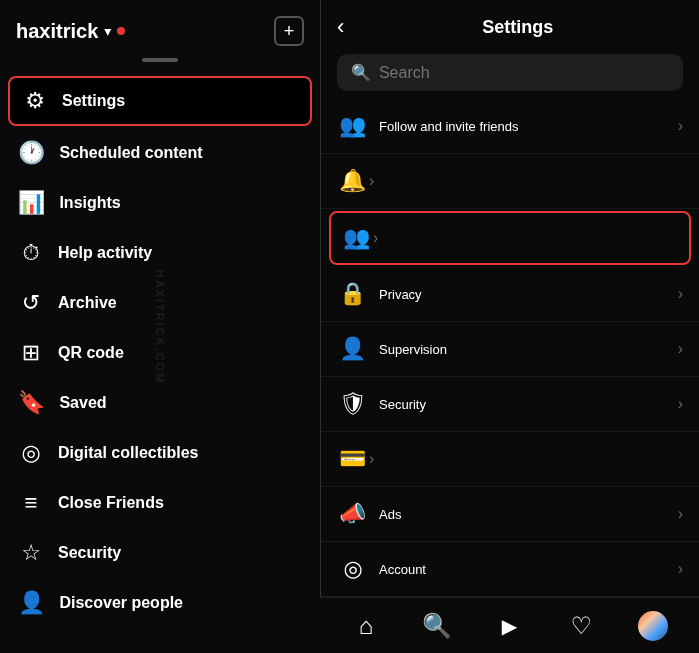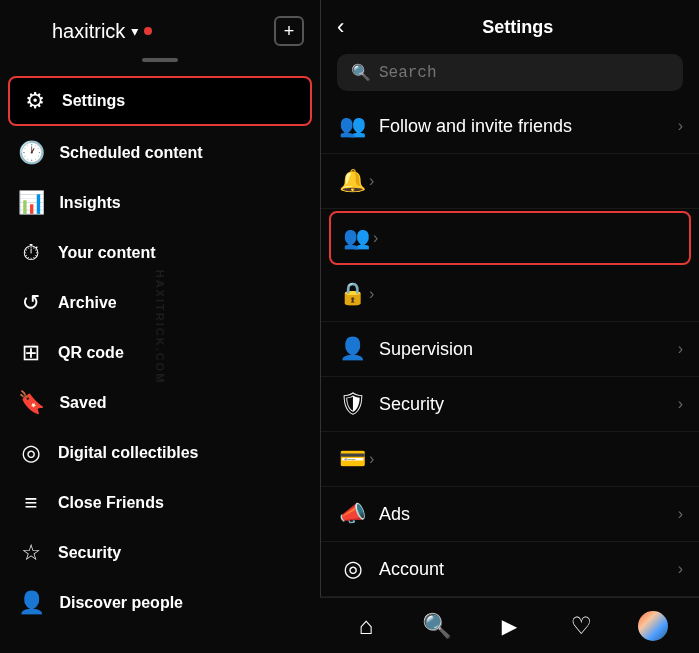--- a/index.html
+++ b/index.html
@@ -32,22 +32,21 @@
 
     .app-title-area {
       display: flex;
       align-items: center;
       gap: 6px;
     }
 
     .app-title {
       color: #fff;
       font-size: 20px;
-      font-weight: 400;
-      margin-left: 36px;
+      font-weight: 700;
     }
 
     .chevron-down {
       color: #fff;
       font-size: 14px;
     }
 
     .red-dot {
       width: 8px;
       height: 8px;
@@ -190,21 +189,20 @@
       font-size: 16px;
     }
 
     .search-bar input {
       background: transparent;
       border: none;
       outline: none;
       color: #888;
       font-size: 16px;
       flex: 1;
-      font-family: Liberation Mono, monospace;
     }
 
     .settings-list {
       flex: 1;
       overflow-y: auto;
       padding-bottom: 60px;
     }
 
     .settings-list::-webkit-scrollbar { display: none; }
 
@@ -226,21 +224,21 @@
     .settings-item .s-icon {
       font-size: 22px;
       color: #fff;
       min-width: 32px;
       text-align: center;
     }
 
     .settings-item .s-label {
       flex: 1;
       color: #fff;
-      font-size: 18px;
+      font-size: 13px;
       font-weight: 500;
       margin-left: 10px;
     }
 
     .settings-item .chevron-right {
       color: #666;
       font-size: 16px;
     }
 
     
@@ -304,21 +302,21 @@
     <div class="menu-item">
       <span class="icon">🕐</span>
       <span class="label">Scheduled content</span>
     </div>
     <div class="menu-item">
       <span class="icon">📊</span>
       <span class="label">Insights</span>
     </div>
     <div class="menu-item">
       <span class="icon">⏱</span>
-      <span class="label">Your content</span>
+      <span class="label">Help activity</span>
     </div>
     <div class="menu-item">
       <span class="icon">↺</span>
       <span class="label">Archive</span>
     </div>
     <div class="menu-item">
       <span class="icon">⊞</span>
       <span class="label">QR code</span>
     </div>
     <div class="menu-item">
@@ -372,20 +370,21 @@
       <span class="chevron-right">›</span>
     </div>
 
     <div class="settings-item highlighted">
       <span class="s-icon">👥</span>
       <span class="chevron-right">›</span>
     </div>
 
     <div class="settings-item">
       <span class="s-icon">🔒</span>
+      <span class="s-label">Privacy</span>
       <span class="chevron-right">›</span>
     </div>
 
     <div class="settings-item">
       <span class="s-icon">👤</span>
       <span class="s-label">Supervision</span>
       <span class="chevron-right">›</span>
     </div>
 
     <div class="settings-item">

